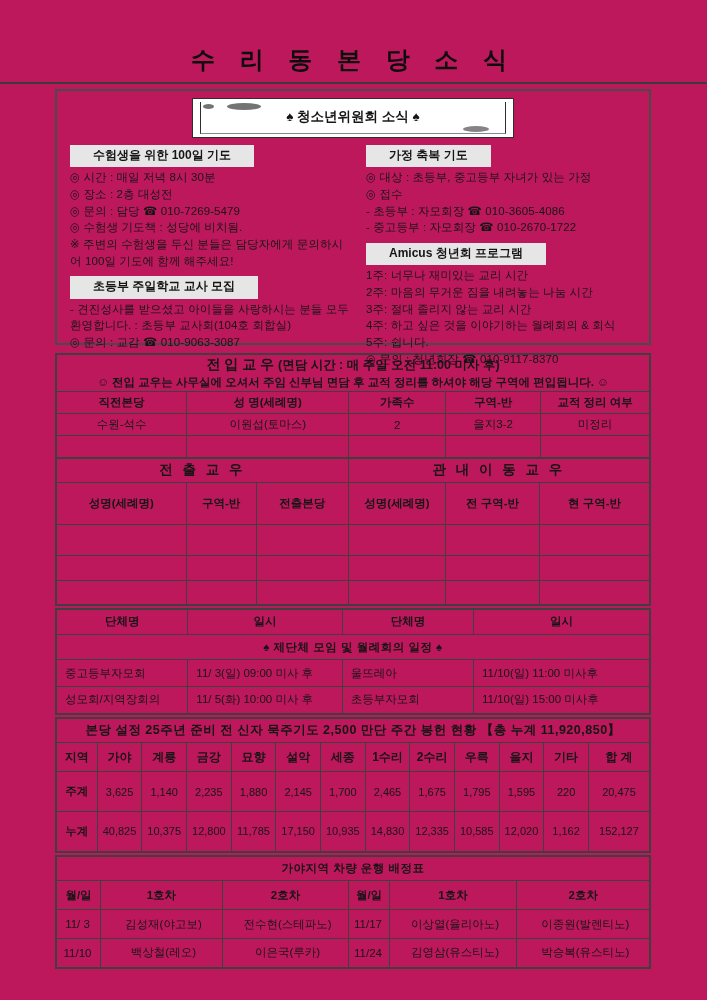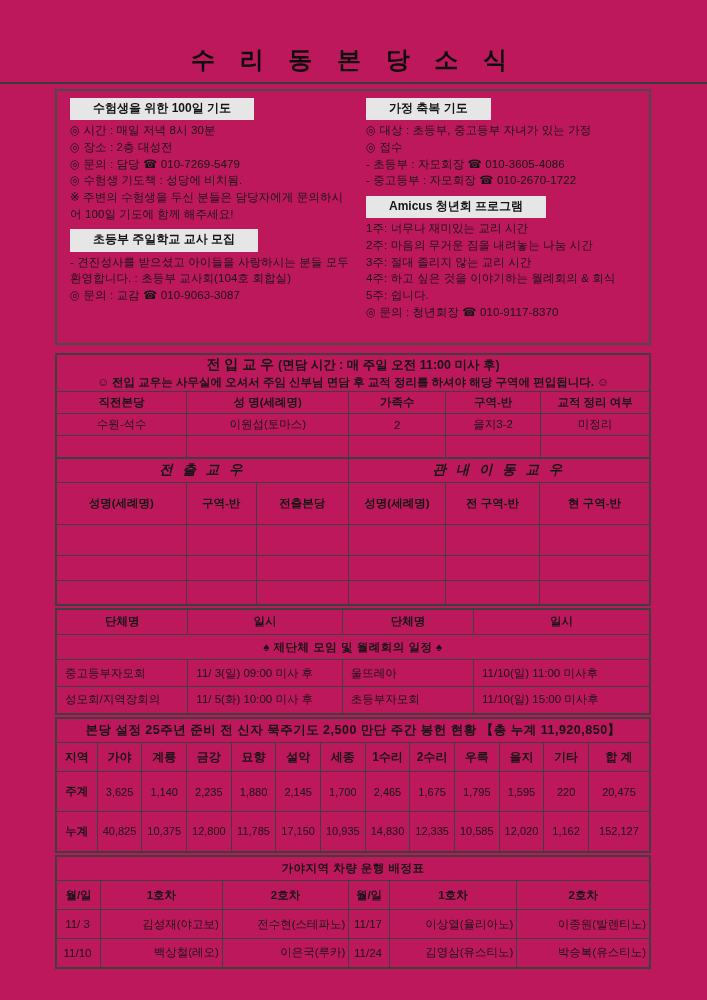--- a/index.html
+++ b/index.html
@@ -50,47 +50,53 @@
 
   .tbl-in{margin-top:8px;}
   .sec-title-cell{padding:3px 2px 4px;white-space:normal;height:auto;}
   .sec-title{text-align:center;font-weight:bold;font-size:14px;}
   .sec-title .paren{font-size:12.5px;}
   .sec-note{text-align:center;font-size:11.5px;font-weight:bold;margin-top:1px;}
   .tbl-in th{height:22px;}
   .tbl-in td{height:22px;}
 
   .tbl-out{margin-top:-2px;}
-  .tbl-out .big th{font-size:13.5px;height:25px;letter-spacing:3px;font-style:italic;}
+  .tbl-out .big th{font-size:13.5px;height:25px;letter-spacing:3px;}
   .tbl-out th{height:42px;}
 
   .sec-head{font-size:13px;height:25px !important;letter-spacing:0.5px;}
   .tbl-meet th{height:26px;}
   .tbl-meet td{height:27px;text-align:left;padding-left:8px;}
 
   .tbl-ros .sec-head{font-size:12.5px;}
   .tbl-ros th{height:29px;font-size:12px;padding:1px 1px;}
   .tbl-ros td{height:40px;font-size:11px;padding:8px 1px;}
   .tbl-ros td:first-child{font-weight:bold;font-size:11.5px;}
 
   .tbl-shu th{height:29px;}
-  .tbl-shu td{height:29px;text-align:right;padding-left:7px;}
+  .tbl-shu td{height:29px;text-align:center;padding-left:7px;}
   .tbl-shu td:nth-child(1),.tbl-shu td:nth-child(4){text-align:center;padding-left:1px;}
 </style>
 </head>
 <body>
 
 <div class="page">
 
   <div class="title">수 리 동 본 당 소 식</div>
   <div class="title-rule"></div>
 
   <div class="wrap">
 
     <div class="box1">
+      <div class="banner">
+        <div class="smudge s1"></div>
+        <div class="smudge s2"></div>
+        <div class="smudge s3"></div>
+        <div class="banner-inner">♠ 청소년위원회 소식 ♠</div>
+      </div>
       <div class="cols">
         <div class="col col-left"><div class="chip">수험생을 위한 100일 기도</div><div class="nline">◎ 시간 : 매일 저녁 8시 30분</div><div class="nline">◎ 장소 : 2층 대성전</div><div class="nline">◎ 문의 : 담당 ☎ 010-7269-5479</div><div class="nline">◎ 수험생 기도책 : 성당에 비치됨.</div><div class="nline">※ 주변의 수험생을 두신 분들은 담당자에게 문의하시어 100일 기도에 함께 해주세요!</div><div class="chip">초등부 주일학교 교사 모집</div><div class="nline">- 견진성사를 받으셨고 아이들을 사랑하시는 분들 모두 환영합니다. : 초등부 교사회(104호 회합실)</div><div class="nline">◎ 문의 : 교감 ☎ 010-9063-3087</div></div>
         <div class="col col-right"><div class="chip">가정 축복 기도</div><div class="nline">◎ 대상 : 초등부, 중고등부 자녀가 있는 가정</div><div class="nline">◎ 접수</div><div class="nline">- 초등부 : 자모회장 ☎ 010-3605-4086</div><div class="nline">- 중고등부 : 자모회장 ☎ 010-2670-1722</div><div class="chip">Amicus 청년회 프로그램</div><div class="nline">1주: 너무나 재미있는 교리 시간</div><div class="nline">2주: 마음의 무거운 짐을 내려놓는 나눔 시간</div><div class="nline">3주: 절대 졸리지 않는 교리 시간</div><div class="nline">4주: 하고 싶은 것을 이야기하는 월례회의 &amp; 회식</div><div class="nline">5주: 쉽니다.</div><div class="nline">◎ 문의 : 청년회장 ☎ 010-9117-8370</div></div>
       </div>
     </div>
 
     <table class="tbl tbl-in">
       <colgroup>
         <col style="width:22%">
           <col style="width:27.3%">

